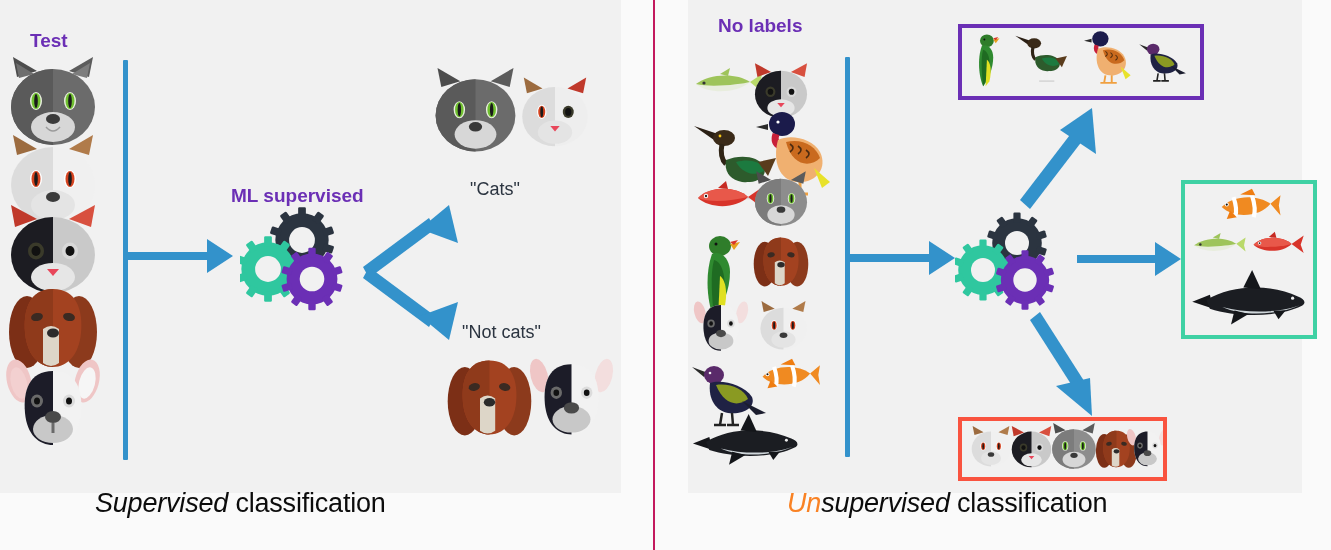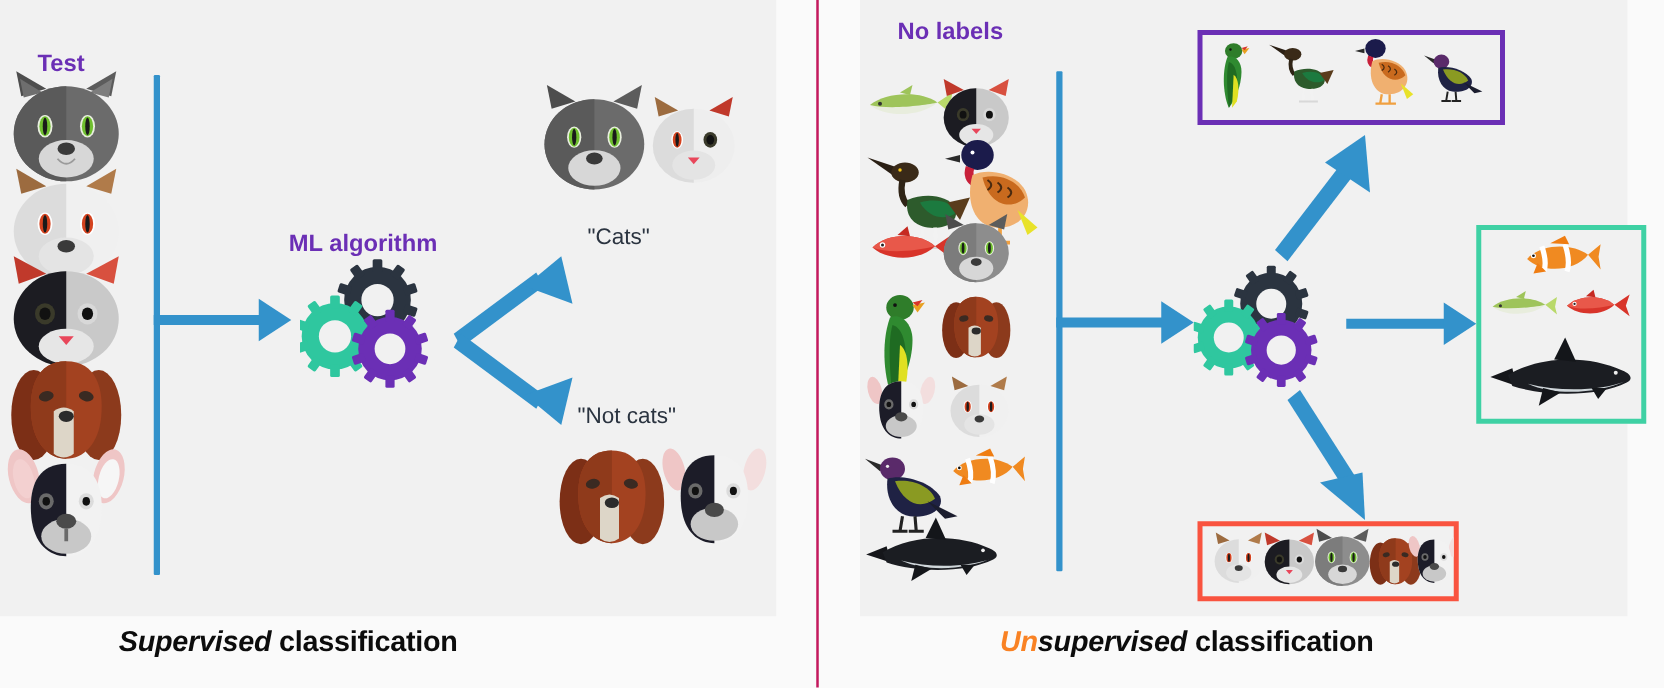--- a/index.html
+++ b/index.html
@@ -13,35 +13,35 @@
 
   
   .panel{position:absolute;top:0;height:493px;background:#f1f1f1;}
   #panel-supervised{left:0;width:621px;}
   #panel-unsupervised{left:688px;width:614px;}
 
   .divider{position:absolute;left:653px;top:0;width:2px;height:550px;background:#c3195d;}
 
   
   .caption{
-    position:absolute;top:500px;
-    font-size:23px;font-weight:bold;color:#0c0c0c;
+    position:absolute;top:488px;
+    font-size:27px;font-weight:normal;color:#0c0c0c;
     white-space:nowrap;letter-spacing:-0.2px;
   }
   .caption .ital{font-style:italic;}
   .caption .accent{font-style:italic;color:#f98224;}
   #caption-supervised{left:95px;}
-  #caption-unsupervised{left:787px;margin-left:13px;}
+  #caption-unsupervised{left:787px;}
 
   
   .plabel{
     position:absolute;color:#6b2fb5;font-weight:bold;
     font-size:19px;white-space:nowrap;
   }
-  #label-test{left:30px;top:41px;}
+  #label-test{left:30px;top:30px;}
   #label-ml{left:231px;top:185px;font-weight:bold;}
   #label-nolabels{left:718px;top:15px;}
 
   
   .qlabel{
     position:absolute;color:#2b3440;font-size:18px;white-space:nowrap;
   }
   #label-cats{left:470px;top:179px;}
   #label-notcats{left:462px;top:322px;}
 
@@ -164,21 +164,21 @@
       <use href="#dogBrown" x="3" y="222"></use>
       <use href="#dogFrench" x="3" y="300"></use>
     </svg>
   </div>
 
   <div class="harrow" style="left:123px;top:256px;width:112px;">
     <div class="shaft" style="width:86px;"></div>
     <div class="head" style="left:84px;"></div>
   </div>
 
-  <div class="plabel" id="label-ml">ML algorithm</div>
+  <div class="plabel" id="label-ml">ML supervised</div>
 
   <div class="art" style="left:240px;top:207px;">
     <svg width="110" height="105" viewBox="0 0 110 105" xmlns="http://www.w3.org/2000/svg">
       <defs>
         <g id="gearShape">
           <path d="M0,-34 l6.2,-1.2 l3.4,6.6 l7,1.9 l5.7,-3.6 l4.6,4.6 l-3.6,5.7 l1.9,7 l6.6,3.4 l-1.2,6.2
                    l1.2,6.2 l-6.6,3.4 l-1.9,7 l3.6,5.7 l-4.6,4.6 l-5.7,-3.6 l-7,1.9 l-3.4,6.6 l-6.2,1.2
                    l-6.2,-1.2 l-3.4,-6.6 l-7,-1.9 l-5.7,3.6 l-4.6,-4.6 l3.6,-5.7 l-1.9,-7 l-6.6,-3.4 l1.2,-6.2
                    l-1.2,-6.2 l6.6,-3.4 l1.9,-7 l-3.6,-5.7 l4.6,-4.6 l5.7,3.6 l7,-1.9 l3.4,-6.6 Z"></path>
         </g>

